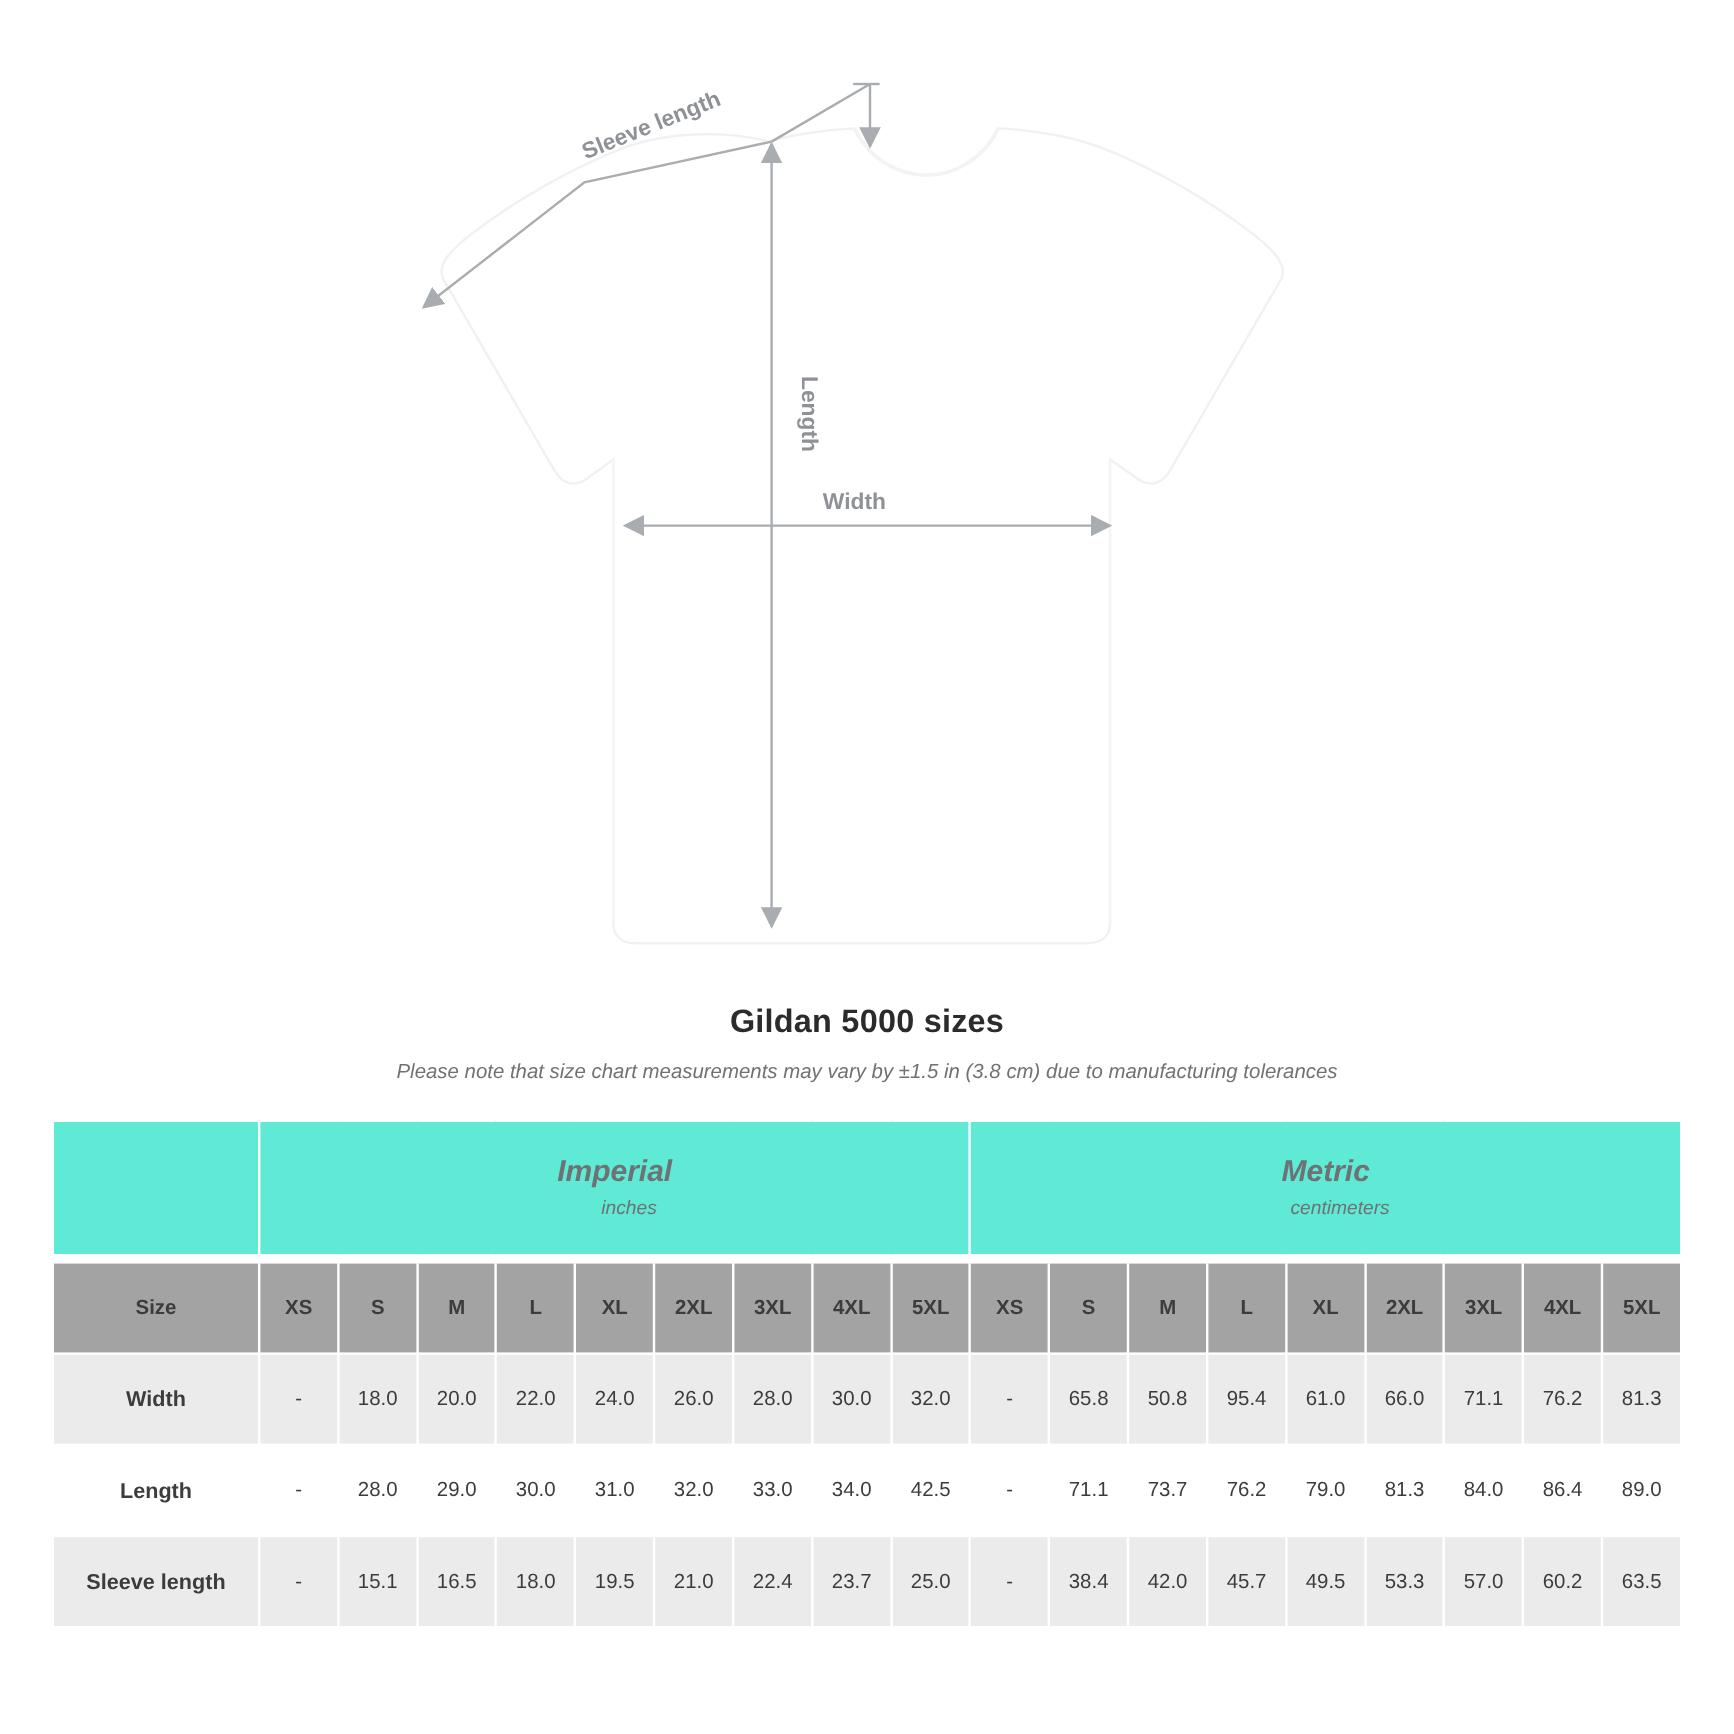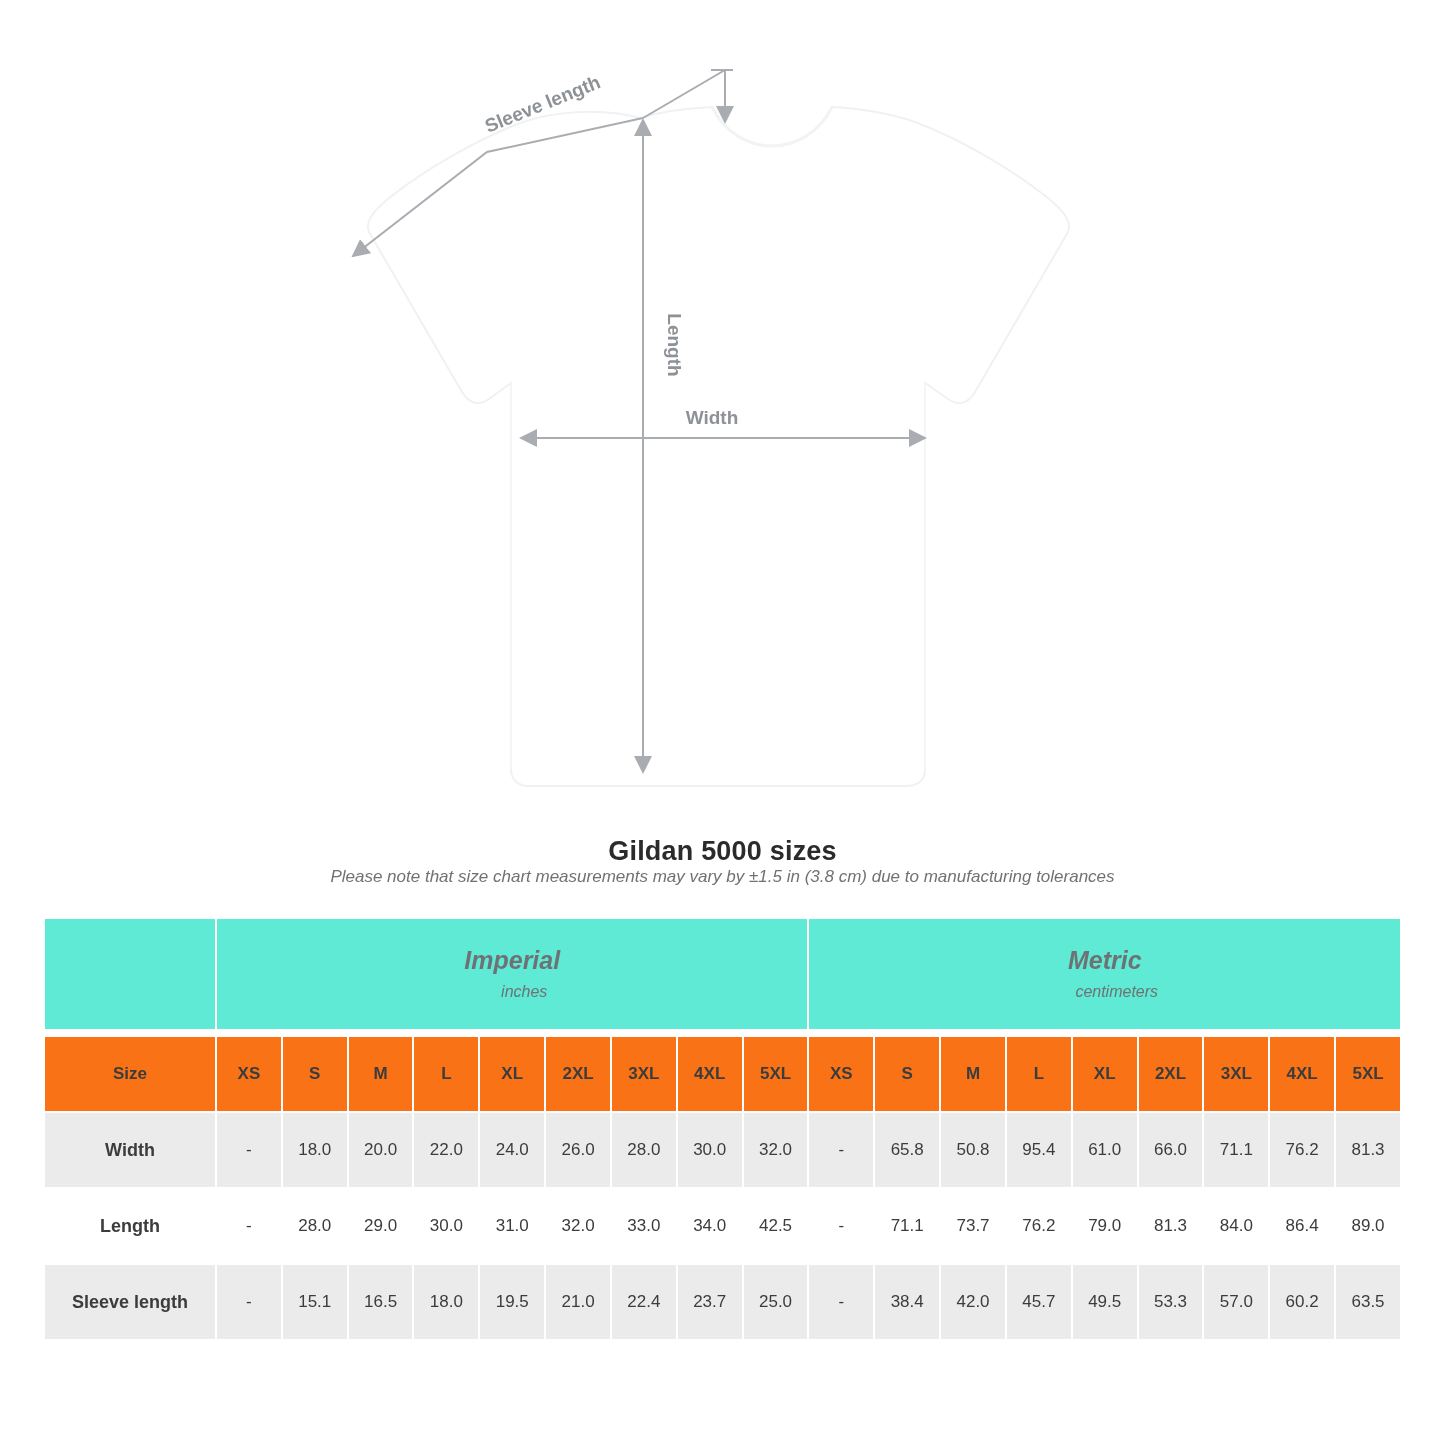--- a/index.html
+++ b/index.html
@@ -38,20 +38,21 @@
   .chart-title {
     font-size: 27px;
     font-weight: bold;
     color: #2b2b2b;
     letter-spacing: 0.2px;
   }
   .chart-note {
     font-size: 17px;
     font-style: italic;
     color: #6f7275;
+    margin-top: 16px;
   }
 
   
   .table-wrap {
     margin: 30px 43px 0 43px;
     width: 1359px;
   }
   table.size-table {
     border-collapse: collapse;
     width: 100%;
@@ -77,21 +78,21 @@
     line-height: 1.1;
   }
   .unit-sub {
     font-size: 16px;
     font-style: italic;
     color: #6f7275;
     margin-top: 8px;
     margin-left: 24px;
   }
   .head-row td {
-    background: #f97316;
+    background: #a3a3a3;
     height: 74px;
     font-weight: bold;
     font-size: 18px;
     color: #3c3c3c;
   }
   .head-row td.rowlabel {
     font-weight: bold;
   }
   .data-row td {
     height: 74px;

